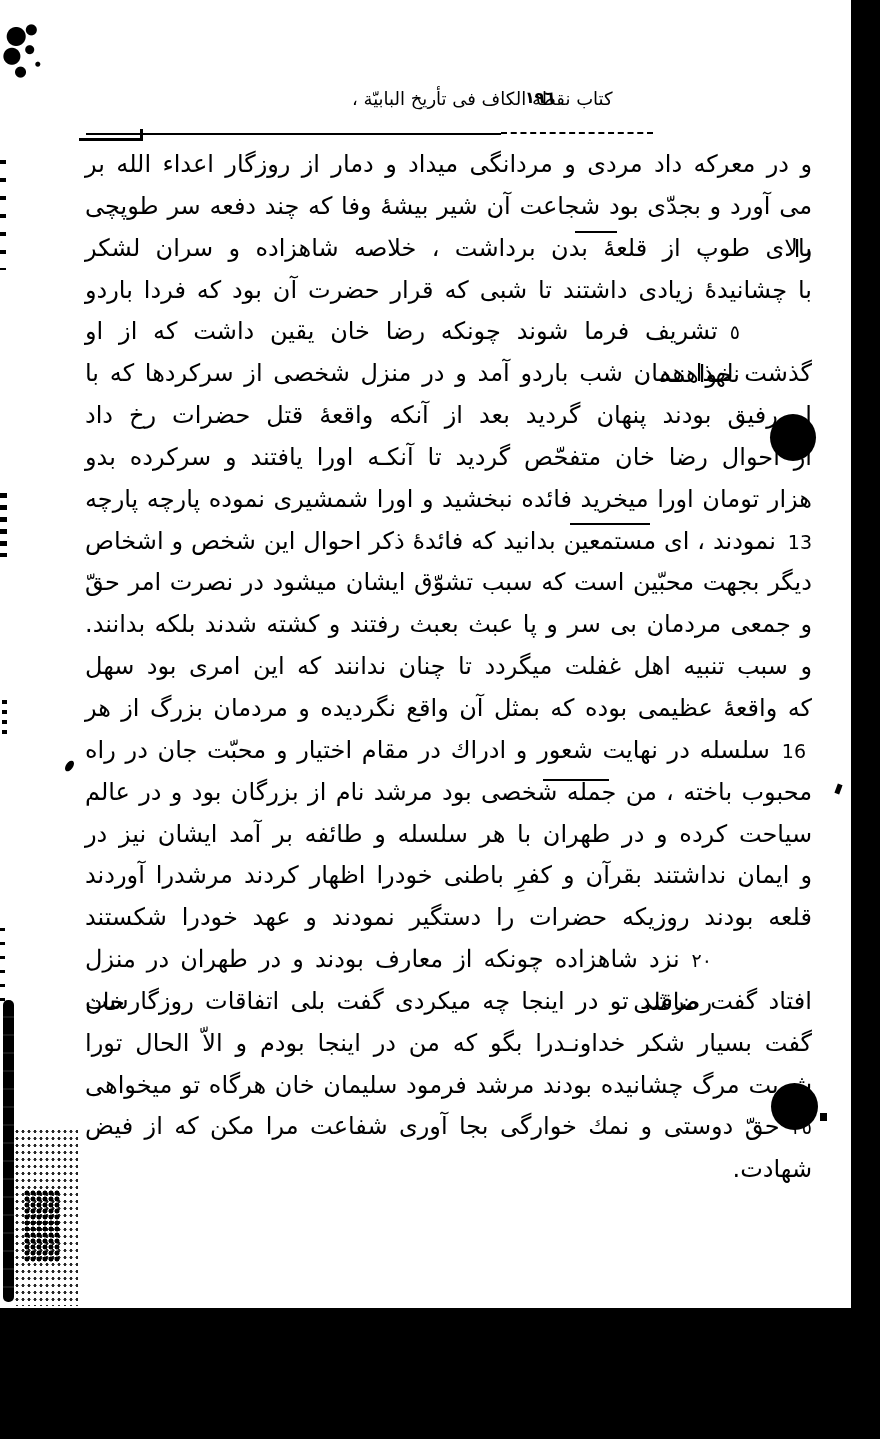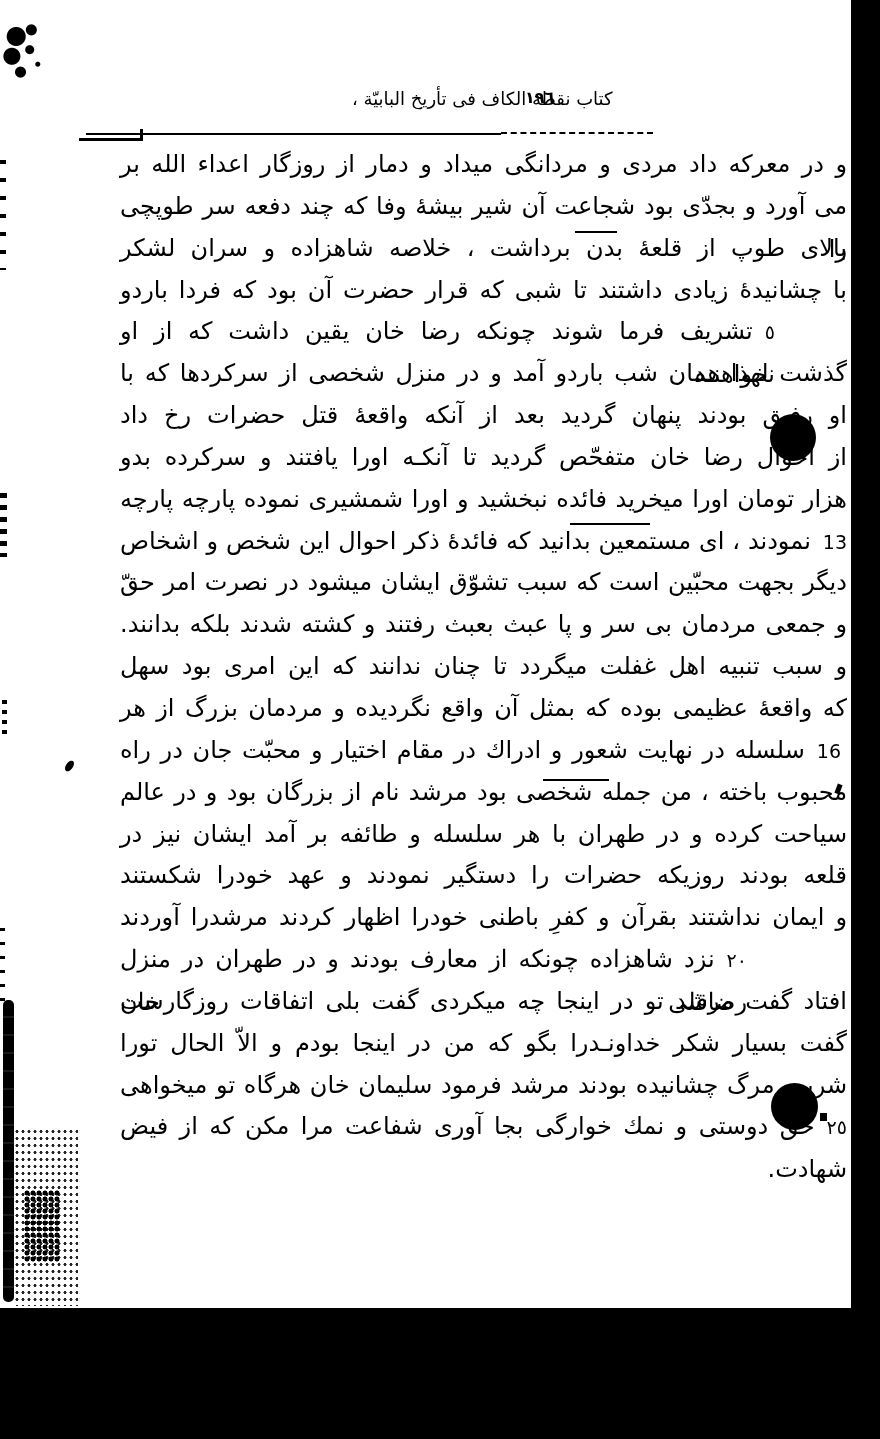--- a/index.html
+++ b/index.html
@@ -21,21 +21,21 @@
     direction:rtl; font-size:16px; font-weight:bold;
   }
   .rule-main { position:absolute; left:86px; top:133px; width:415px; height:2px; background:#000; }
   .rule-dash { position:absolute; left:501px; top:132px; width:152px; height:0; border-top:2px dashed #000; }
   .rule-left { position:absolute; left:79px; top:138px; width:64px; height:3px; background:#000; }
   .rule-tick { position:absolute; left:140px; top:129px; width:3px; height:11px; background:#000; }
 
   
   .text-block {
     position:absolute; top:144px; left:85px; width:727px;
-    direction:rtl; font-size:24px;margin-left:35px;
+    direction:rtl; font-size:24px;
   }
   .tl {
     height:41.85px; line-height:41.85px;
     text-align:justify; text-align-last:justify;
     white-space:normal; overflow:visible;
   }
   .tl .num { font-size:19px; }
   .tl .num:not(:empty) { margin-left:12px; }
   
   .tl:nth-child(5)  { padding-right:72px; }
@@ -116,22 +116,22 @@
     <div class="tl"><span class="num"></span><span>از احوال رضا خان متفحّص گرديد تا آنكـه اورا يافتند و سركرده بدو</span></div>
     <div class="tl"><span class="num"></span><span>هزار تومان اورا ميخريد فائده نبخشيد و اورا شمشيرى نموده پارچه پارچه</span></div>
     <div class="tl"><span class="num">13</span><span>نمودند ، اى مستمعين بدانيد كه فائدهٔ ذكر احوال اين شخص و اشخاص</span></div>
     <div class="tl"><span class="num"></span><span>ديگر بجهت محبّين است كه سبب تشوّق ايشان ميشود در نصرت امر حقّ</span></div>
     <div class="tl"><span class="num"></span><span>و جمعى مردمان بى سر و پا عبث بعبث رفتند و كشته شدند بلكه بدانند.</span></div>
     <div class="tl"><span class="num"></span><span>و سبب تنبيه اهل غفلت ميگردد تا چنان ندانند كه اين امرى بود سهل</span></div>
     <div class="tl"><span class="num"></span><span>كه واقعهٔ عظيمى بوده كه بمثل آن واقع نگرديده و مردمان بزرگ از هر</span></div>
     <div class="tl"><span class="num">16</span><span>سلسله در نهايت شعور و ادراك در مقام اختيار و محبّت جان در راه</span></div>
     <div class="tl"><span class="num"></span><span>محبوب باخته ، من جمله شخصى بود مرشد نام از بزرگان بود و در عالم</span></div>
     <div class="tl"><span class="num"></span><span>سياحت كرده و در طهران با هر سلسله و طائفه بر آمد ايشان نيز در</span></div>
+    <div class="tl"><span class="num"></span><span>و ايمان نداشتند بقرآن و كفرِ باطنى خودرا اظهار كردند مرشدرا آوردند</span></div>
     <div class="tl"><span class="num"></span><span>قلعه بودند روزيكه حضرات را دستگير نمودند و عهد خودرا شكستند</span></div>
-    <div class="tl"><span class="num"></span><span>و ايمان نداشتند بقرآن و كفرِ باطنى خودرا اظهار كردند مرشدرا آوردند</span></div>
     <div class="tl"><span class="num">٢٠</span><span>نزد شاهزاده چونكه از معارف بودند و در طهران در منزل رضاقلى خان</span></div>
     <div class="tl"><span class="num"></span><span>افتاد گفت مرشد تو در اينجا چه ميكردى گفت بلى اتفاقات روزگارست</span></div>
     <div class="tl"><span class="num"></span><span>گفت بسيار شكر خداونـدرا بگو كه من در اينجا بودم و الاّ الحال تورا</span></div>
     <div class="tl"><span class="num"></span><span>شربت مرگ چشانيده بودند مرشد فرمود سليمان خان هرگاه تو ميخواهى</span></div>
     <div class="tl"><span class="num">٢٥</span><span>حقّ دوستى و نمك خوارگى بجا آورى شفاعت مرا مكن كه از فيض شهادت.</span></div>
   </div>
 
   <div class="u u1"></div>
   <div class="u u2"></div>
   <div class="u u3"></div>

